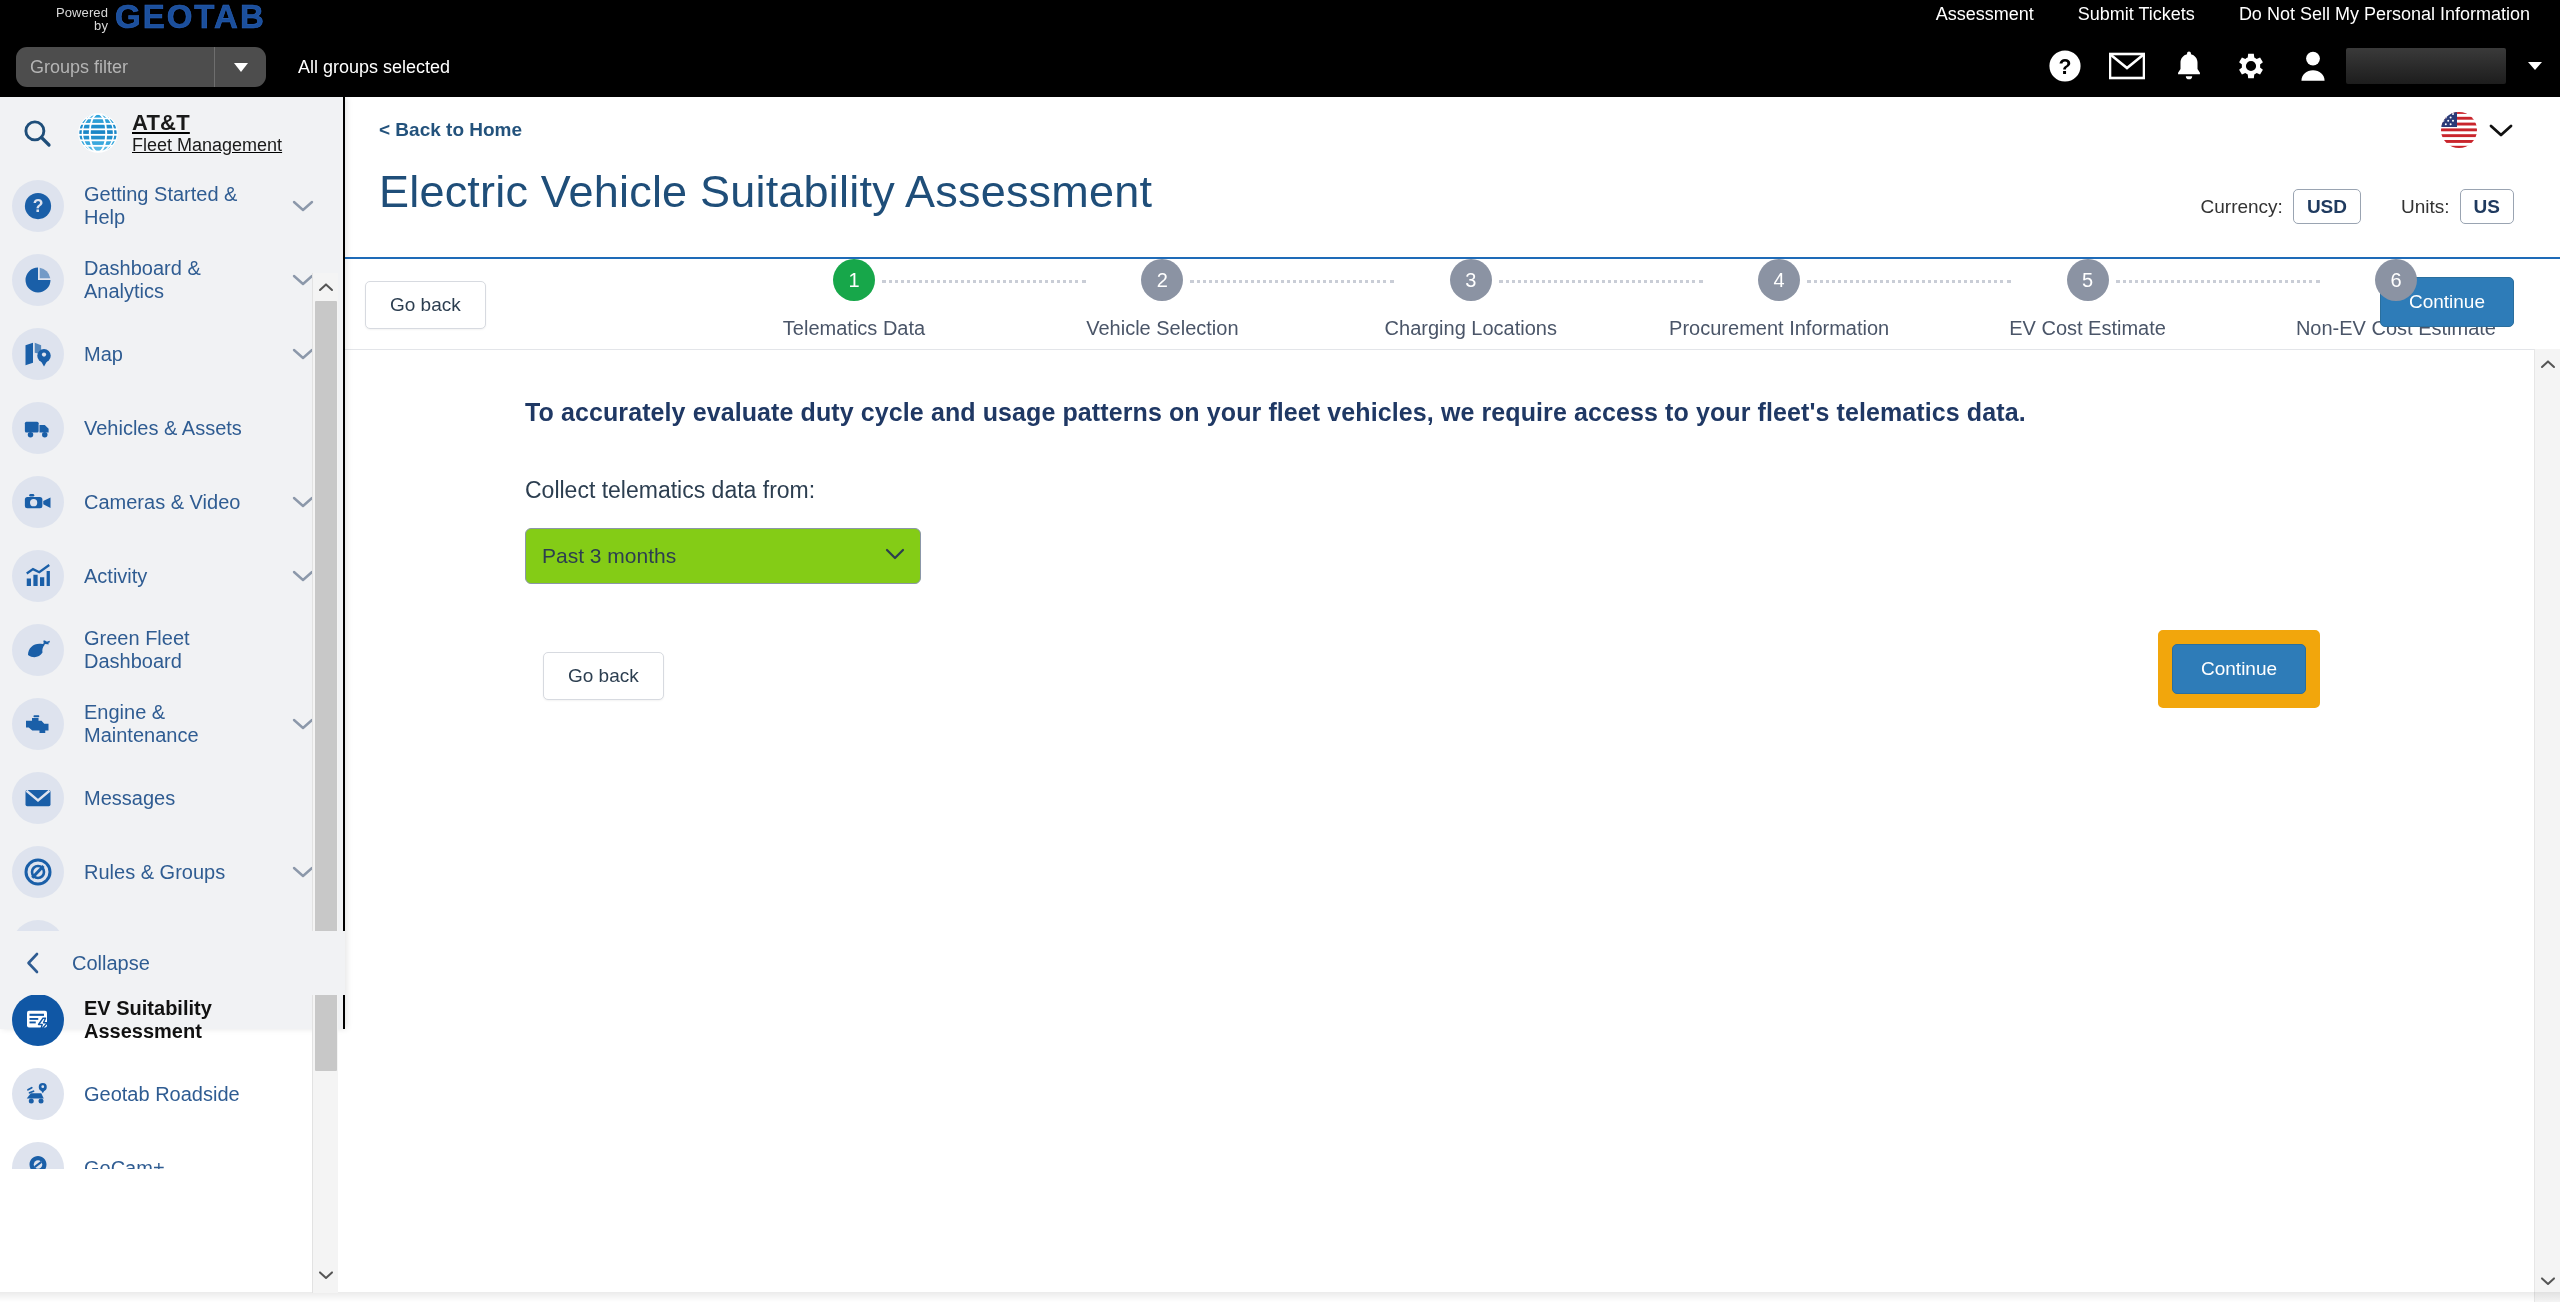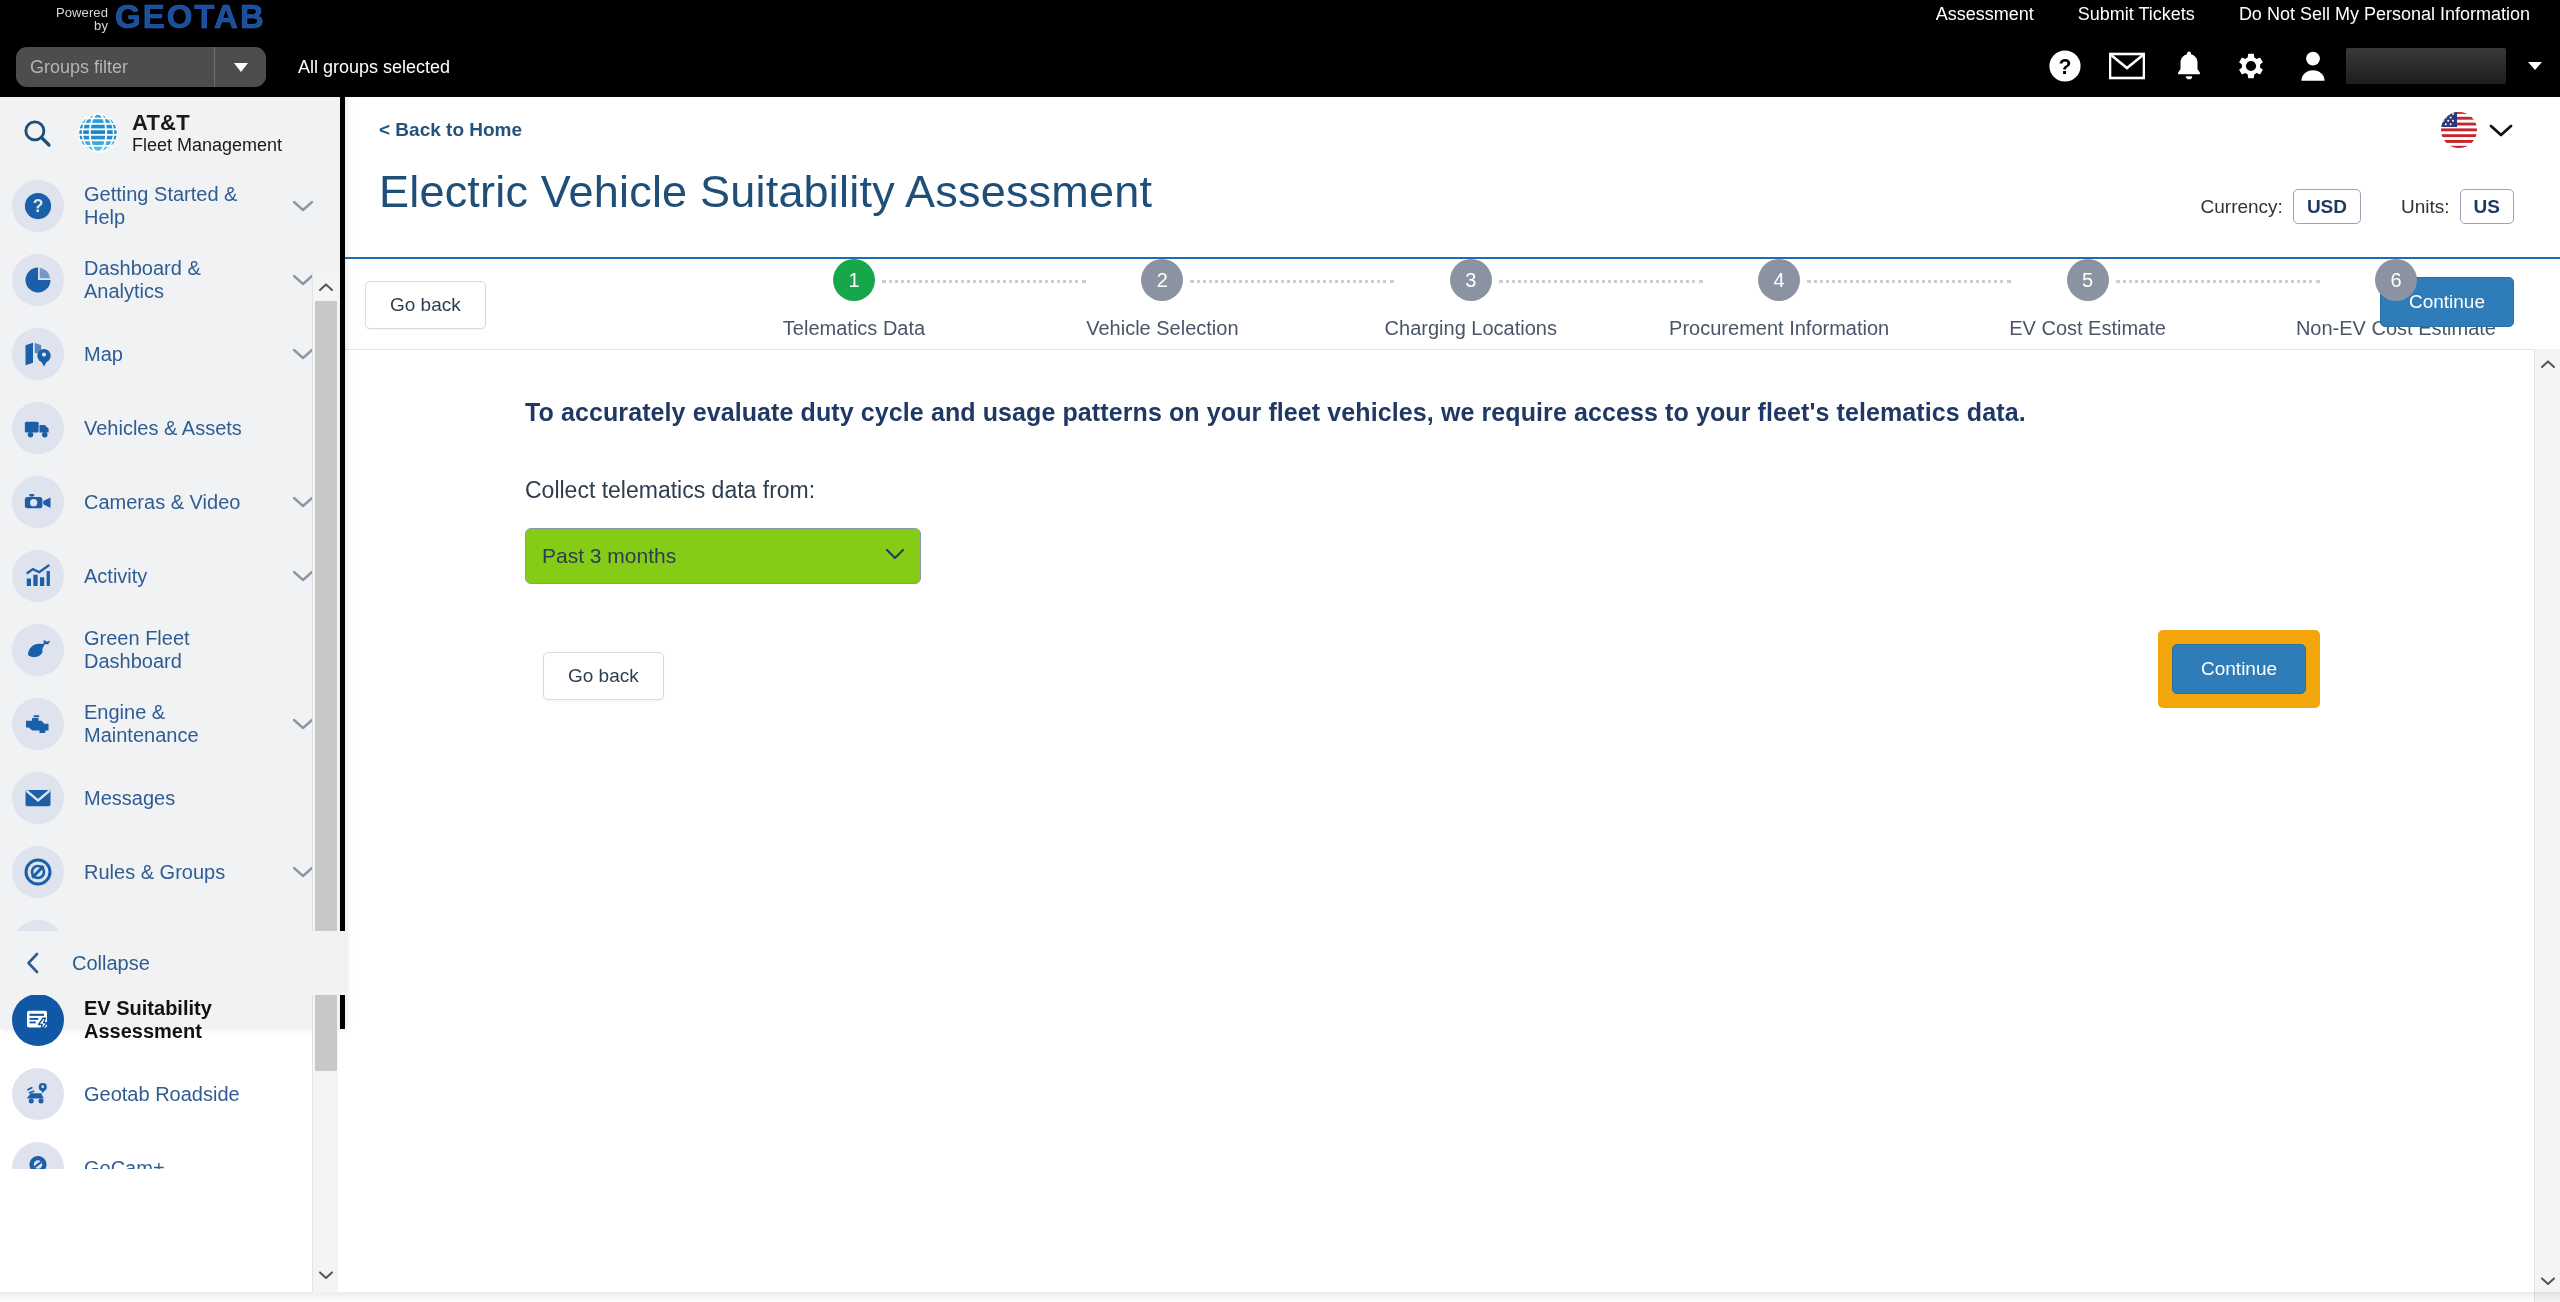--- a/index.html
+++ b/index.html
@@ -73,23 +73,24 @@
     border-radius:2px;
   }
   .user-caret {
     width:0;height:0;border-left:7px solid transparent;border-right:7px solid transparent;
     border-top:8px solid #ffffff; margin-left:22px;
   }
 
   
   .sidebar {
     position:absolute; left:0; top:97px; width:345px; height:932px;
-    background:#f1f2f4; border-right:5px solid #000000;
+    background:#f1f2f4; border-right:2px solid #000000;
     box-shadow: 2px 0 6px rgba(0,0,0,.10);
     z-index:30;
+    text-decoration:underline;
   }
   .sb-top {
     height:72px; display:flex; align-items:center; padding-left:20px; gap:22px;
   }
   .sb-search { width:34px;height:34px;display:flex;align-items:center;justify-content:center; }
   .brand { display:flex; align-items:center; gap:12px; }
   .att-globe { width:44px; height:44px; flex:0 0 44px; }
   .brand-text { display:flex; flex-direction:column; line-height:1.12; }
   .brand-text .b1 { font-size:22px; font-weight:700; color:#1a1a1a; letter-spacing:.2px;}
   .brand-text .b2 { font-size:18px; color:#1a1a1a; }

